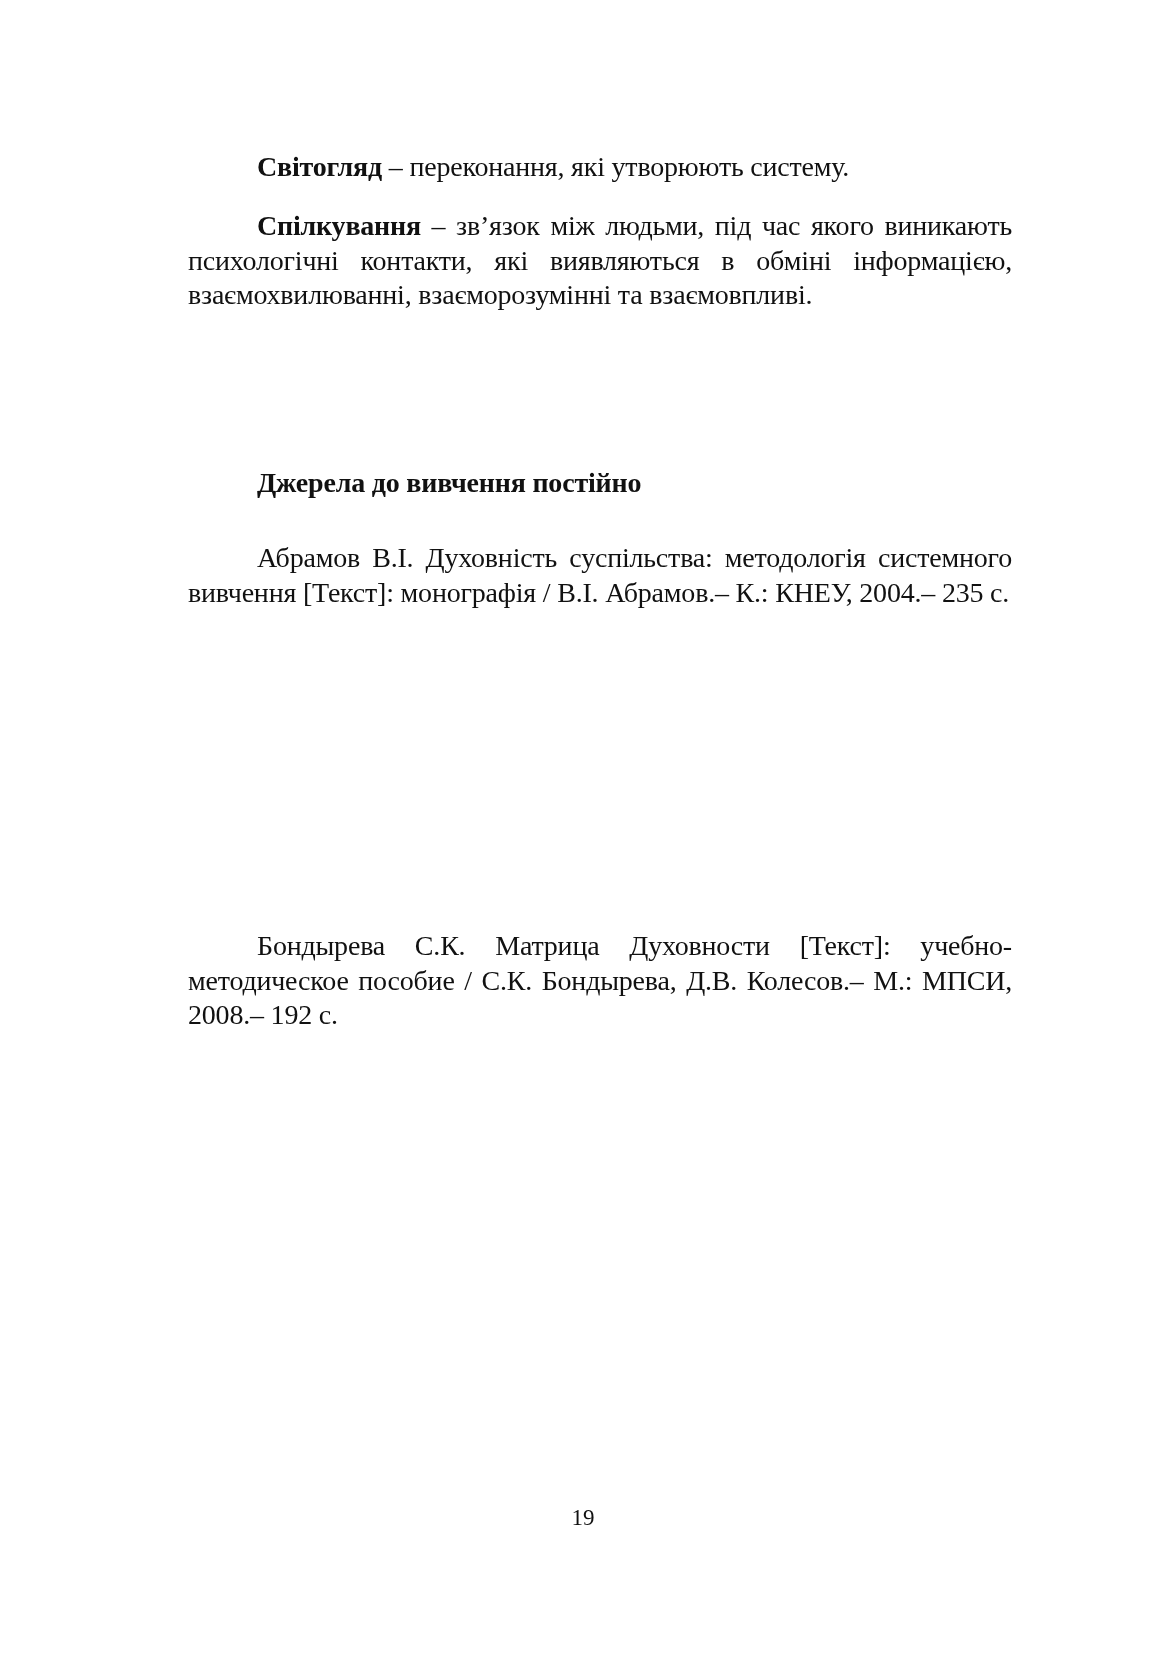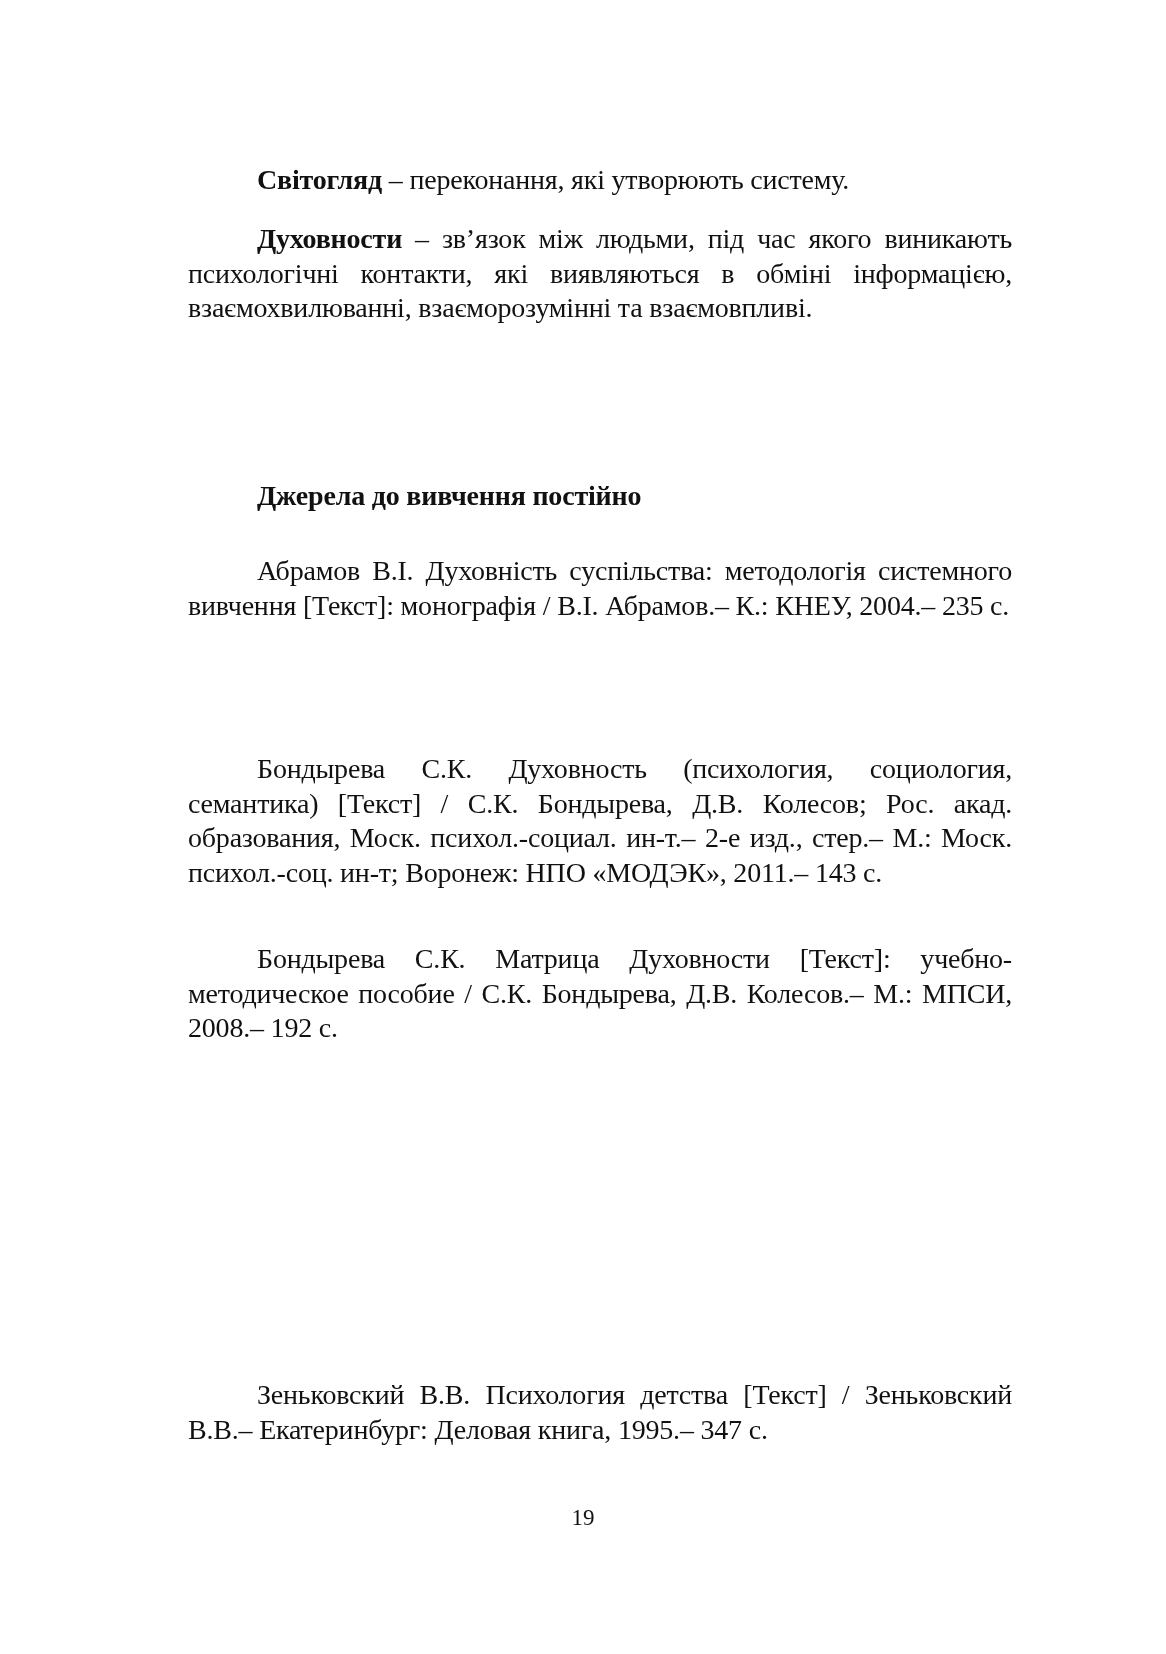--- a/index.html
+++ b/index.html
@@ -24,21 +24,20 @@
     }
     .text-block {
       position: absolute;
       left: 188px;
       width: 824px;
       font-size: 28px;
       line-height: 34.5px;
       text-align: justify;
       letter-spacing: -0.2px;
       word-spacing: 0px;
-      margin-top: 13px;
     }
     .text-block p {
       margin: 0;
       text-indent: 69px;
     }
     .term {
       font-weight: bold;
     }
     .heading {
       font-weight: bold;
@@ -61,42 +60,36 @@
 </head>
 <body>
 
 <div class="page">
 
   <div class="text-block" style="top:150px;">
     <p><span class="term">Світогляд</span><span> – переконання, які утворюють систему.</span></p>
   </div>
 
   <div class="text-block" style="top:209px;">
-    <p><span class="term">Духовности</span><span> – зв’язок між людьми, під час якого виникають психологічні контакти, які виявляються в обміні інформацією, взаємохвилюванні, взаєморозумінні та взаємовпливі.</span></p>
+    <p><span class="term">Спілкування</span><span> – зв’язок між людьми, під час якого виникають психологічні контакти, які виявляються в обміні інформацією, взаємохвилюванні, взаєморозумінні та взаємовпливі.</span></p>
   </div>
 
 
   <div class="text-block" style="top:466px;">
     <p class="heading">Джерела до вивчення постійно</p>
   </div>
 
   <div class="text-block ref" style="top:541px;">
     <p>Абрамов В.І. Духовність суспільства: методологія системного вивчення [Текст]: монографія / В.І. Абрамов.– К.: КНЕУ, 2004.– 235 с.</p>
   </div>
 
 
-  <div class="text-block ref" style="top:739px;">
-    <p>Бондырева С.К. Духовность (психология, социология, семантика) [Текст] / С.К. Бондырева, Д.В. Колесов; Рос. акад. образования, Моск. психол.-социал. ин-т.– 2-е изд., стер.– М.: Моск. психол.-соц. ин-т; Воронеж: НПО «МОДЭК», 2011.– 143 с.</p>
-  </div>
 
   <div class="text-block ref" style="top:929px;">
     <p>Бондырева С.К. Матрица Духовности [Текст]: учебно-методическое пособие / С.К. Бондырева, Д.В. Колесов.– М.: МПСИ, 2008.– 192 с.</p>
   </div>
 
 
 
-  <div class="text-block ref" style="top:1365px;">
-    <p>Зеньковский В.В. Психология детства [Текст] / Зеньковский В.В.– Екатеринбург: Деловая книга, 1995.– 347 с.</p>
-  </div>
 
   <div class="page-number">19</div>
 
 </div>
 
 </body></html>

